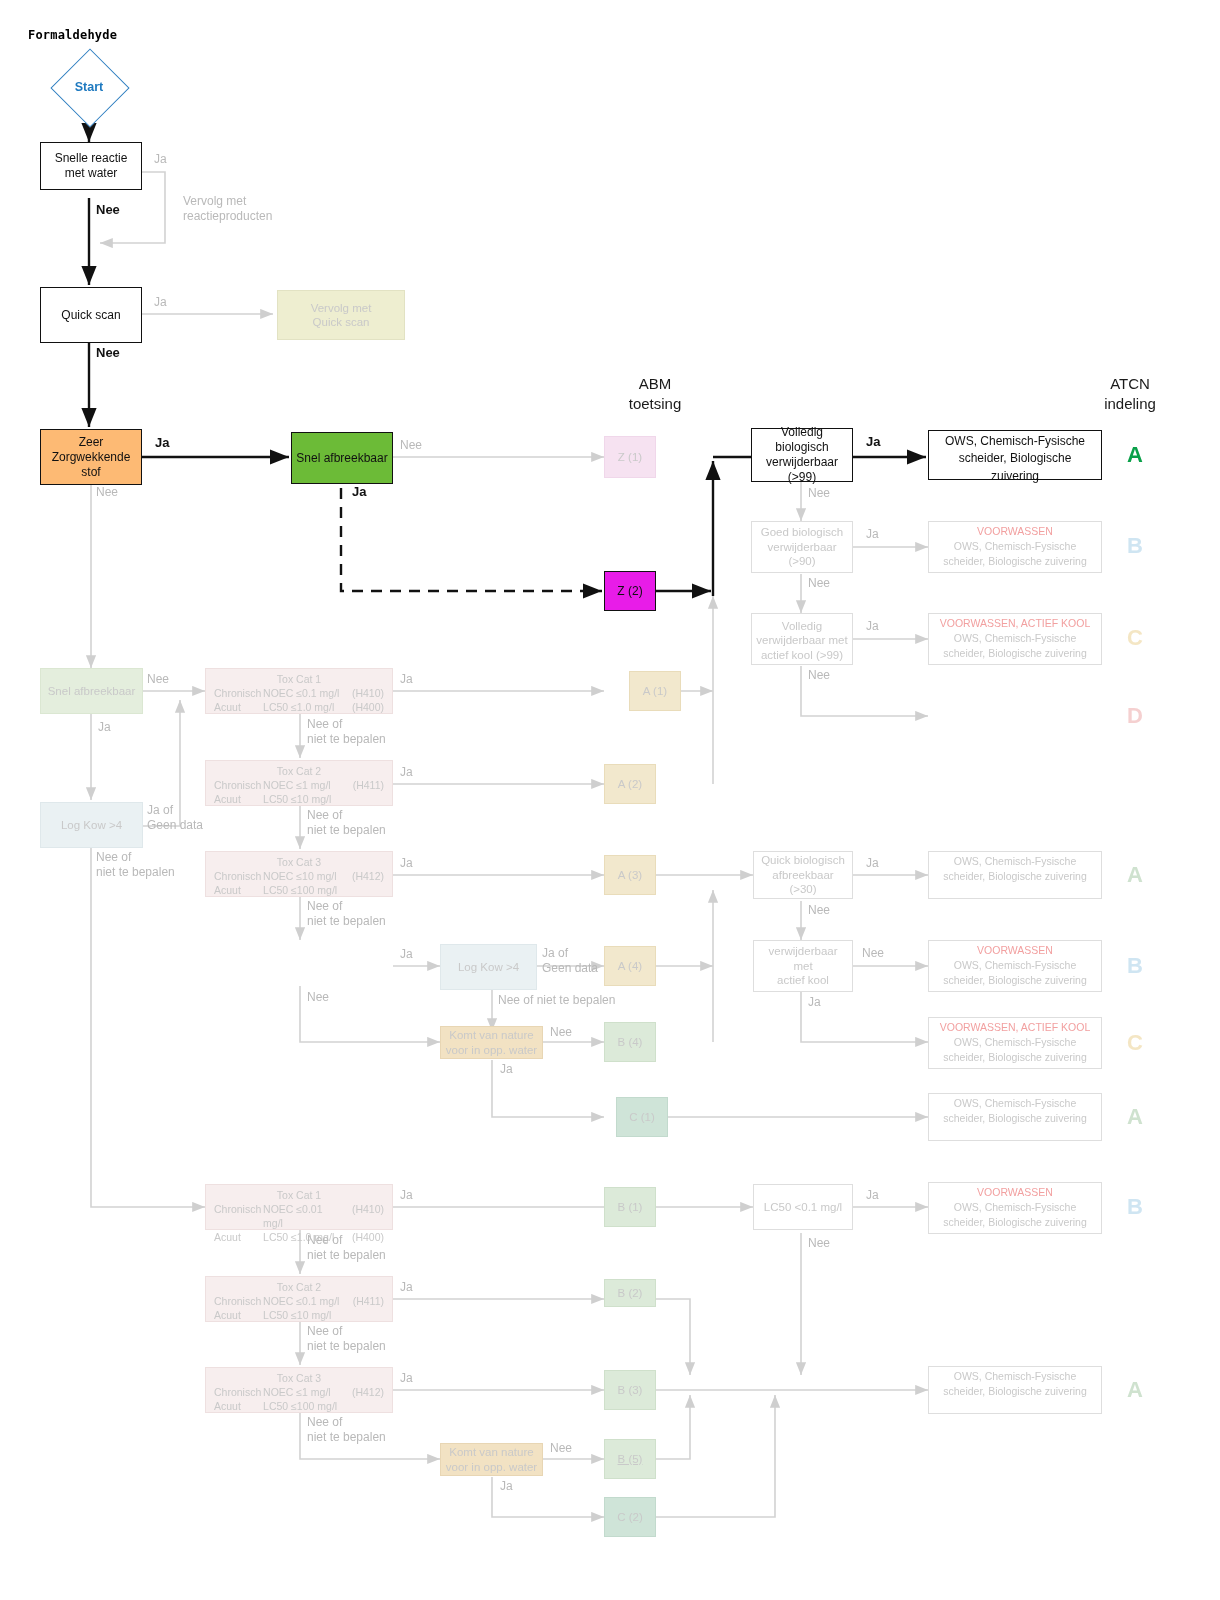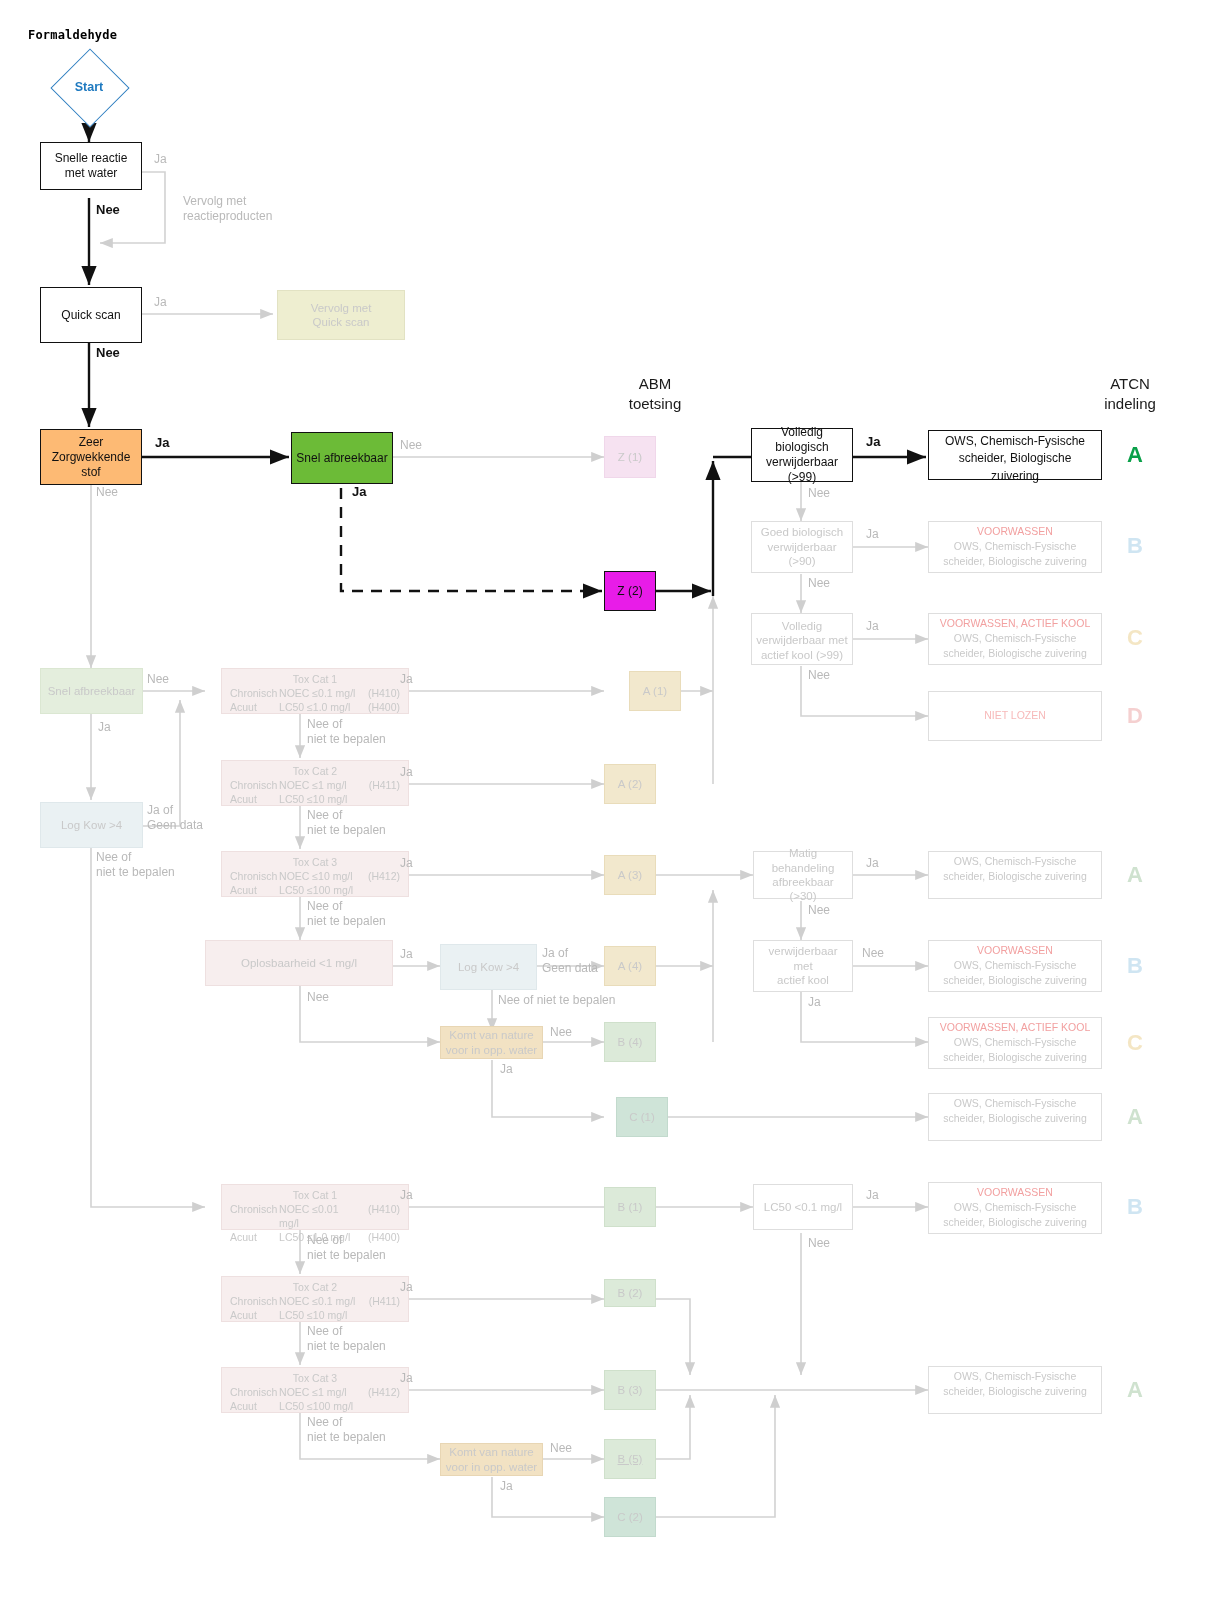--- a/index.html
+++ b/index.html
@@ -21,21 +21,21 @@
   #startdiamond{position:absolute;left:62px;top:60px;width:54px;height:54px;
       border:1.6px solid #2f7fc1;transform:rotate(45deg);background:#fff;}
   #startlabel{position:absolute;left:62px;top:60px;width:54px;height:54px;display:flex;
       align-items:center;justify-content:center;font-weight:bold;font-size:12.5px;color:#1f7ac0;}
   #starttext{position:absolute;left:127px;top:77px;font-size:15px;color:#1a1a1a;white-space:nowrap;}
 
   .colhead{position:absolute;font-size:15px;color:#1a1a1a;text-align:center;line-height:1.35;}
 
   .atcn{position:absolute;font-size:22px;font-weight:bold;text-align:center;width:34px;}
 
-  .toxbox{display:block;text-align:left;padding:4px 8px 4px 8px;font-size:10.5px;line-height:1.32;margin-left:16px;}
+  .toxbox{display:block;text-align:left;padding:4px 8px 4px 8px;font-size:10.5px;line-height:1.32;}
   .toxbox .t{text-align:center;display:block;}
   .toxrow{display:flex;}
   .toxrow .c1{width:56px;}
   .toxrow .c2{width:92px;}
   .toxrow .c3{width:46px;text-align:right;}
   .outbox{display:block;text-align:center;font-size:10.5px;line-height:1.45;padding-top:2px;}
   .pre{color:#f2a0a0;display:block;}
 </style>
 </head>
 <body>
@@ -221,21 +221,20 @@
   </div>
   <div class="lbl" style="left:866px;top:619px;">Ja</div>
   <div class="lbl" style="left:808px;top:668px;">Nee</div>
   <div class="node dim outbox" style="left:928px;top:613px;width:174px;height:52px;">
     <span class="pre">VOORWASSEN, ACTIEF KOOL</span>
     <span>OWS, Chemisch-Fysische scheider,</span>
     <span>Biologische zuivering</span>
   </div>
   <div class="atcn" style="left:1118px;top:625px;color:#f4e6c4;">C</div>
 
-  <div class="node dim" style="left:928px;top:691px;width:174px;height:50px;color:#f7b9b9;font-size:10.5px;">NIET LOZEN</div>
   <div class="atcn" style="left:1118px;top:703px;color:#f5d0d0;">D</div>
 
   <div class="node dim" style="left:40px;top:668px;width:103px;height:46px;background:#e4eedd;border-color:#dbe7d2;">Snel afbreekbaar</div>
   <div class="lbl" style="left:147px;top:672px;">Nee</div>
   <div class="lbl" style="left:98px;top:720px;">Ja</div>
 
   <div class="node dim" style="left:40px;top:802px;width:103px;height:46px;background:#eaf1f3;border-color:#dfe8eb;">Log Kow &gt;4</div>
   <div class="lbl" style="left:147px;top:803px;">
     <div>Ja of</div>
     <div>Geen data</div>
@@ -295,21 +294,20 @@
         <span class="c2">LC50  ≤100 mg/l</span>
         <span class="c3"></span>
       </span>
   </div>
   <div class="lbl" style="left:400px;top:856px;">Ja</div>
   <div class="lbl" style="left:307px;top:899px;">
     <div>Nee of</div>
     <div>niet te bepalen</div>
   </div>
 
-  <div class="node dim" style="left:205px;top:940px;width:188px;height:46px;background:#f7eeee;border-color:#eee0e0;">Oplosbaarheid &lt;1 mg/l</div>
   <div class="lbl" style="left:400px;top:947px;">Ja</div>
   <div class="lbl" style="left:307px;top:990px;">Nee</div>
 
   <div class="node dim" style="left:440px;top:944px;width:97px;height:46px;background:#eaf1f3;border-color:#dfe8eb;">Log Kow &gt;4</div>
   <div class="lbl" style="left:542px;top:946px;">
     <div>Ja of</div>
     <div>Geen data</div>
   </div>
   <div class="lbl" style="left:498px;top:993px;">Nee of niet te bepalen</div>
 
@@ -321,21 +319,21 @@
   <div class="lbl" style="left:500px;top:1062px;">Ja</div>
 
   <div class="node dim" style="left:629px;top:671px;width:52px;height:40px;background:#f2e8cd;border-color:#e9dcba;">A (1)</div>
   <div class="node dim" style="left:604px;top:764px;width:52px;height:40px;background:#f2e8cd;border-color:#e9dcba;">A (2)</div>
   <div class="node dim" style="left:604px;top:855px;width:52px;height:40px;background:#f2e8cd;border-color:#e9dcba;">A (3)</div>
   <div class="node dim" style="left:604px;top:946px;width:52px;height:40px;background:#f2e8cd;border-color:#e9dcba;">A (4)</div>
   <div class="node dim" style="left:604px;top:1022px;width:52px;height:40px;background:#dcead9;border-color:#cfe0cb;">B (4)</div>
   <div class="node dim" style="left:604px;top:1097px;width:52px;height:40px;background:#cfe4d8;border-color:#c2dacd;margin-left:12px;">C (1)</div>
 
   <div class="node dim" style="left:753px;top:851px;width:100px;height:48px;flex-direction:column;">
-    <span>Matig behandeling</span>
+    <span>Quick biologisch</span>
     <span>afbreekbaar (&gt;30)</span>
   </div>
   <div class="lbl" style="left:866px;top:856px;">Ja</div>
   <div class="lbl" style="left:808px;top:903px;">Nee</div>
   <div class="node dim outbox" style="left:928px;top:851px;width:174px;height:48px;">
     <span>OWS, Chemisch-Fysische scheider,</span>
     <span>Biologische zuivering</span>
   </div>
   <div class="atcn" style="left:1118px;top:862px;color:#cfe2cf;">A</div>
 

